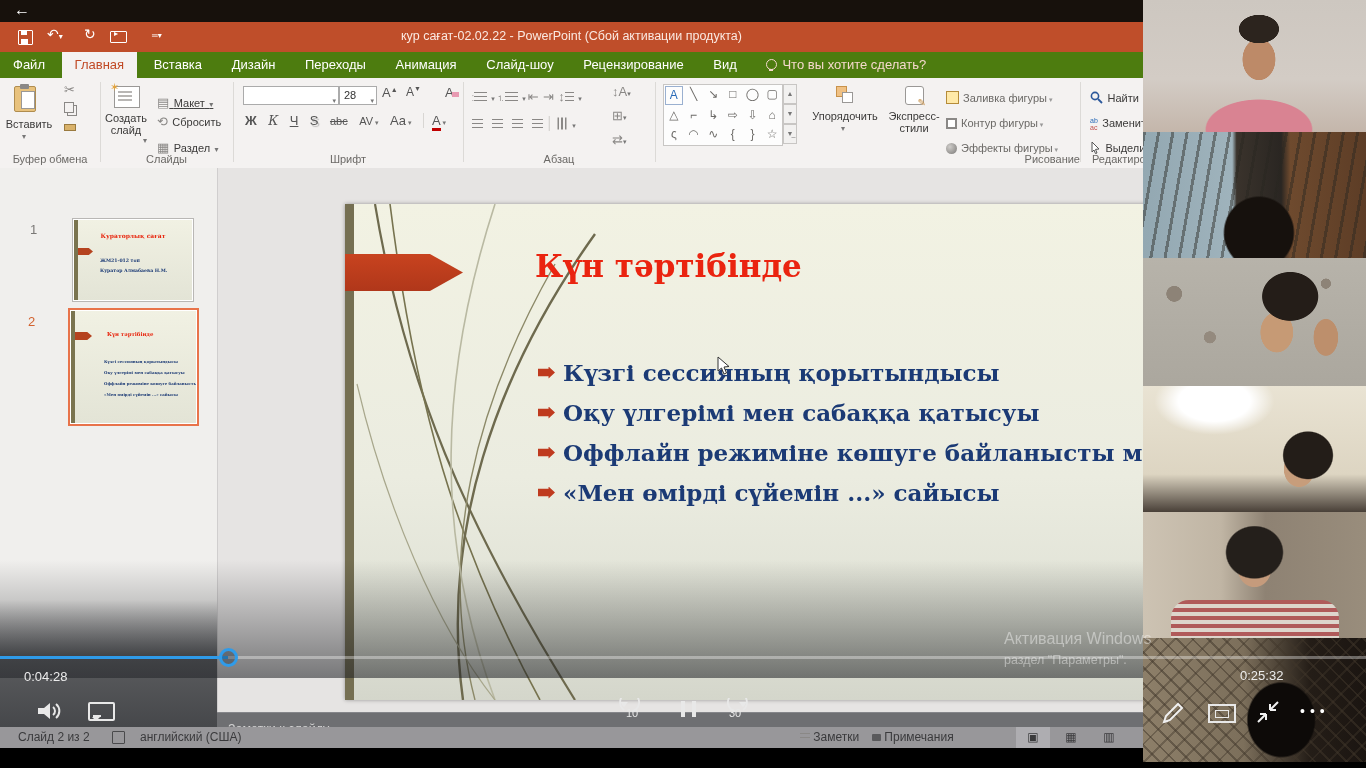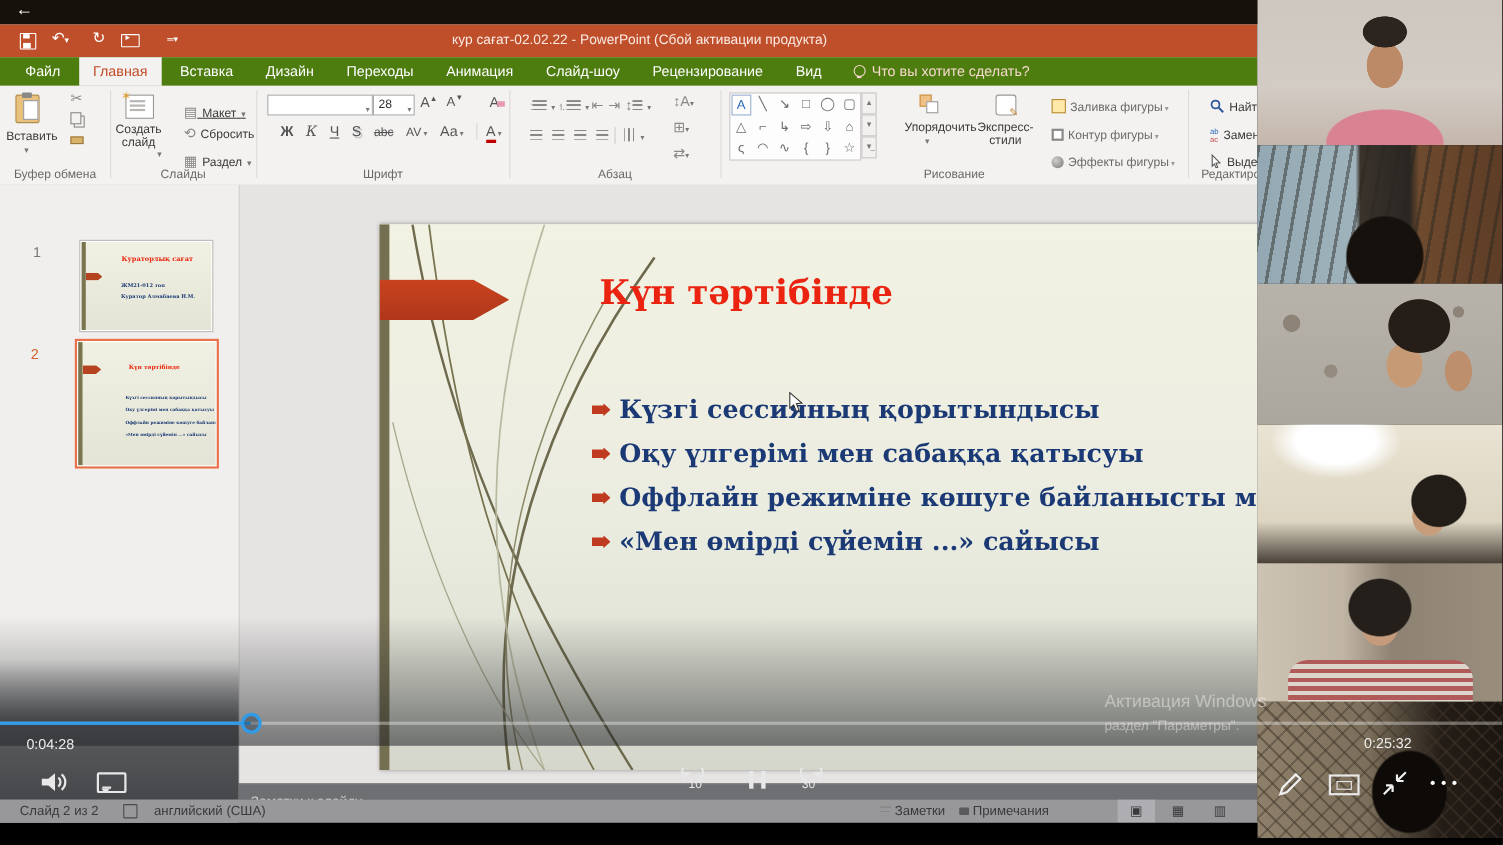--- a/index.html
+++ b/index.html
@@ -1,19 +1,19 @@
 <!DOCTYPE html>
 <html><head>
 <meta charset="utf-8">
 <style>
   html,body{margin:0;padding:0;background:#000;}
   #screen{position:relative;width:1366px;height:768px;background:#000;overflow:hidden;
           font-family:"Liberation Sans",sans-serif;-webkit-font-smoothing:antialiased;}
   .abs{position:absolute;}
-  .nw{white-space:nowrap;padding-left:10px;}
+  .nw{white-space:nowrap;}
 
   
   #top-strip{left:0;top:0;width:1143px;height:22px;background:#17110c;z-index:5;}
   #back{left:14px;top:1px;color:#fff;font-size:16px;}
 
   
   #pp{left:0;top:22px;width:1143px;height:726px;background:#f4f2f1;overflow:hidden;z-index:1;}
 
   
   #ttl{left:0;top:0;width:100%;height:30px;background:#bf4e2a;color:#fff;}
@@ -284,21 +284,21 @@
       <div class="abs rlbl nw" style="left:800px;top:32px;width:90px;text-align:center;">Упорядочить</div>
       <div class="abs" style="left:841px;top:46px;font-size:8px;color:#777;">▾</div>
       <div class="abs" style="left:905px;top:8px;width:17px;height:17px;border:1px solid #9a9896;border-radius:3px;background:#fff;">
           <span style="position:absolute;right:-3px;bottom:-4px;color:#c8924a;font-size:10px;">✎</span>
         </div>
       <div class="abs ql" style="left:888px;top:32px;width:52px;">Экспресс-
 стили</div>
       <div class="abs nw" style="left:946px;top:10px;"><span class="mini-ic" style="background:#ffe9a8;border:1px solid #b58c3a;"></span><span class="rlbl" style="color:#6b6966;">Заливка фигуры</span><span style="font-size:7px;color:#999;"> ▾</span></div>
       <div class="abs nw" style="left:946px;top:35px;"><span class="mini-ic" style="border:2px solid #8a8886;background:#fff;box-sizing:border-box;"></span><span class="rlbl" style="color:#6b6966;">Контур фигуры</span><span style="font-size:7px;color:#999;"> ▾</span></div>
       <div class="abs nw" style="left:946px;top:60px;"><span class="mini-ic" style="background:radial-gradient(circle at 35% 35%,#cfcdca,#7a7876);border-radius:50%;"></span><span class="rlbl" style="color:#6b6966;">Эффекты фигуры</span><span style="font-size:7px;color:#999;"> ▾</span></div>
-      <div class="abs glabel" style="left:655px;width:425px;">Рисование</div>
+      <div class="abs glabel" style="left:655px;width:425px;text-align:right;">Рисование</div>
 
       <div class="abs nw" style="left:1090px;top:10px;">
         <svg width="13" height="13" viewBox="0 0 13 13" style="vertical-align:-2px;">
             <circle cx="5" cy="5" r="3.6" fill="none" stroke="#2b579a" stroke-width="1.6"></circle>
             <line x1="8" y1="8" x2="12" y2="12" stroke="#2b579a" stroke-width="1.8"></line>
           </svg>
         <span class="rlbl">Найти</span>
       </div>
       <div class="abs nw" style="left:1090px;top:35px;">
         <span style="font-size:7px;line-height:7px;display:inline-block;vertical-align:-3px;"><span style="color:#2b6cb8;">ab</span><br><span style="color:#c0504d;">ac</span></span>

